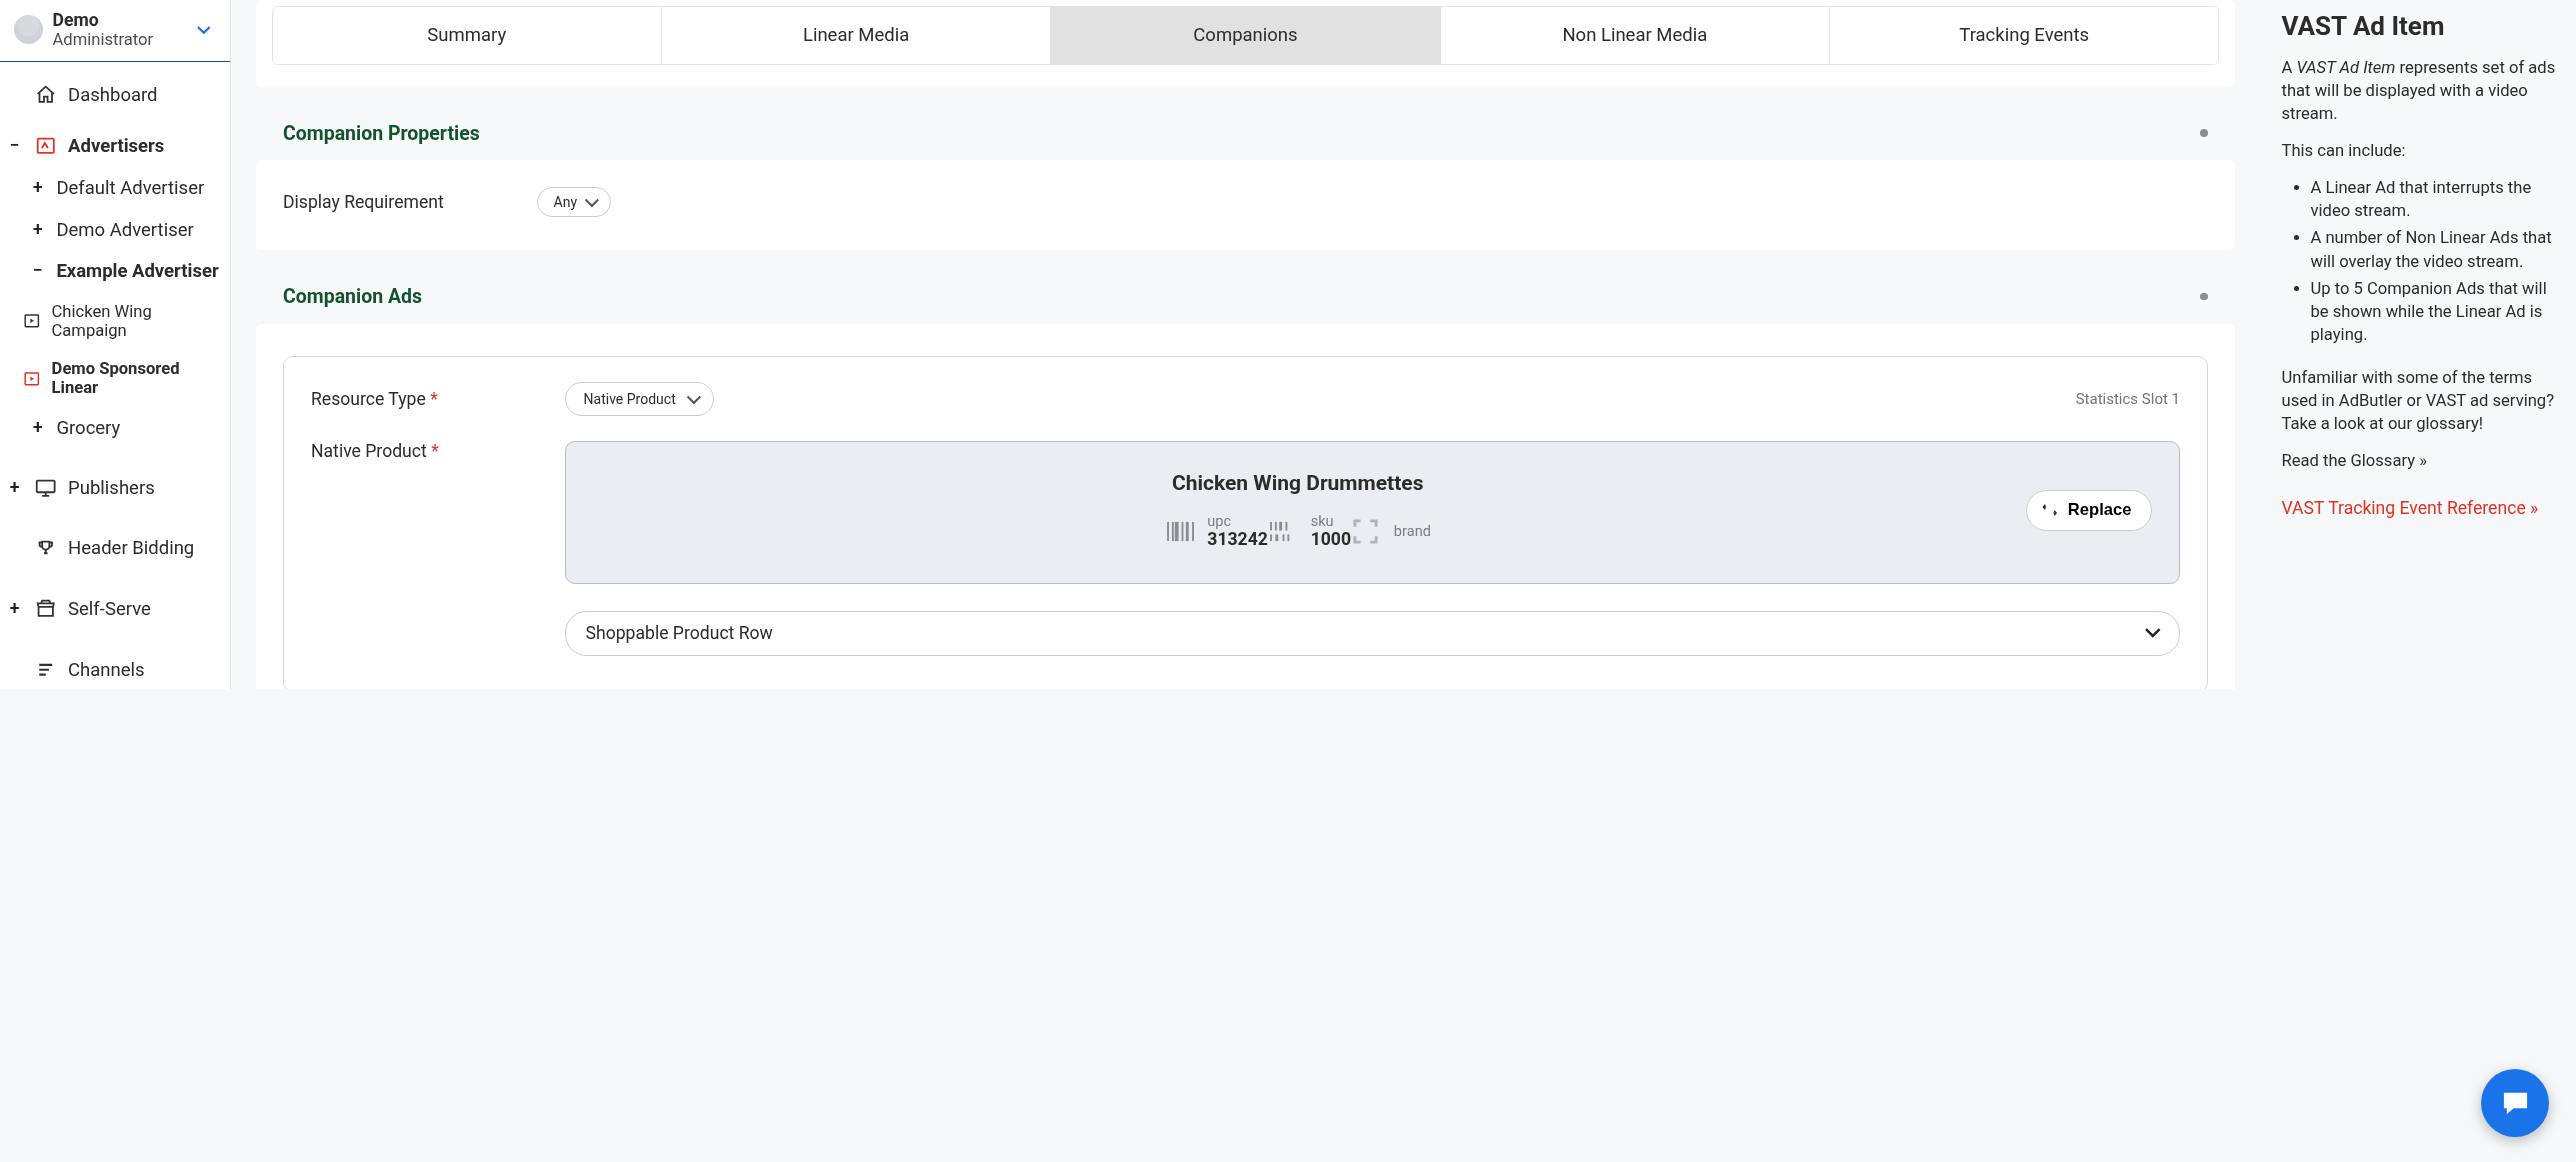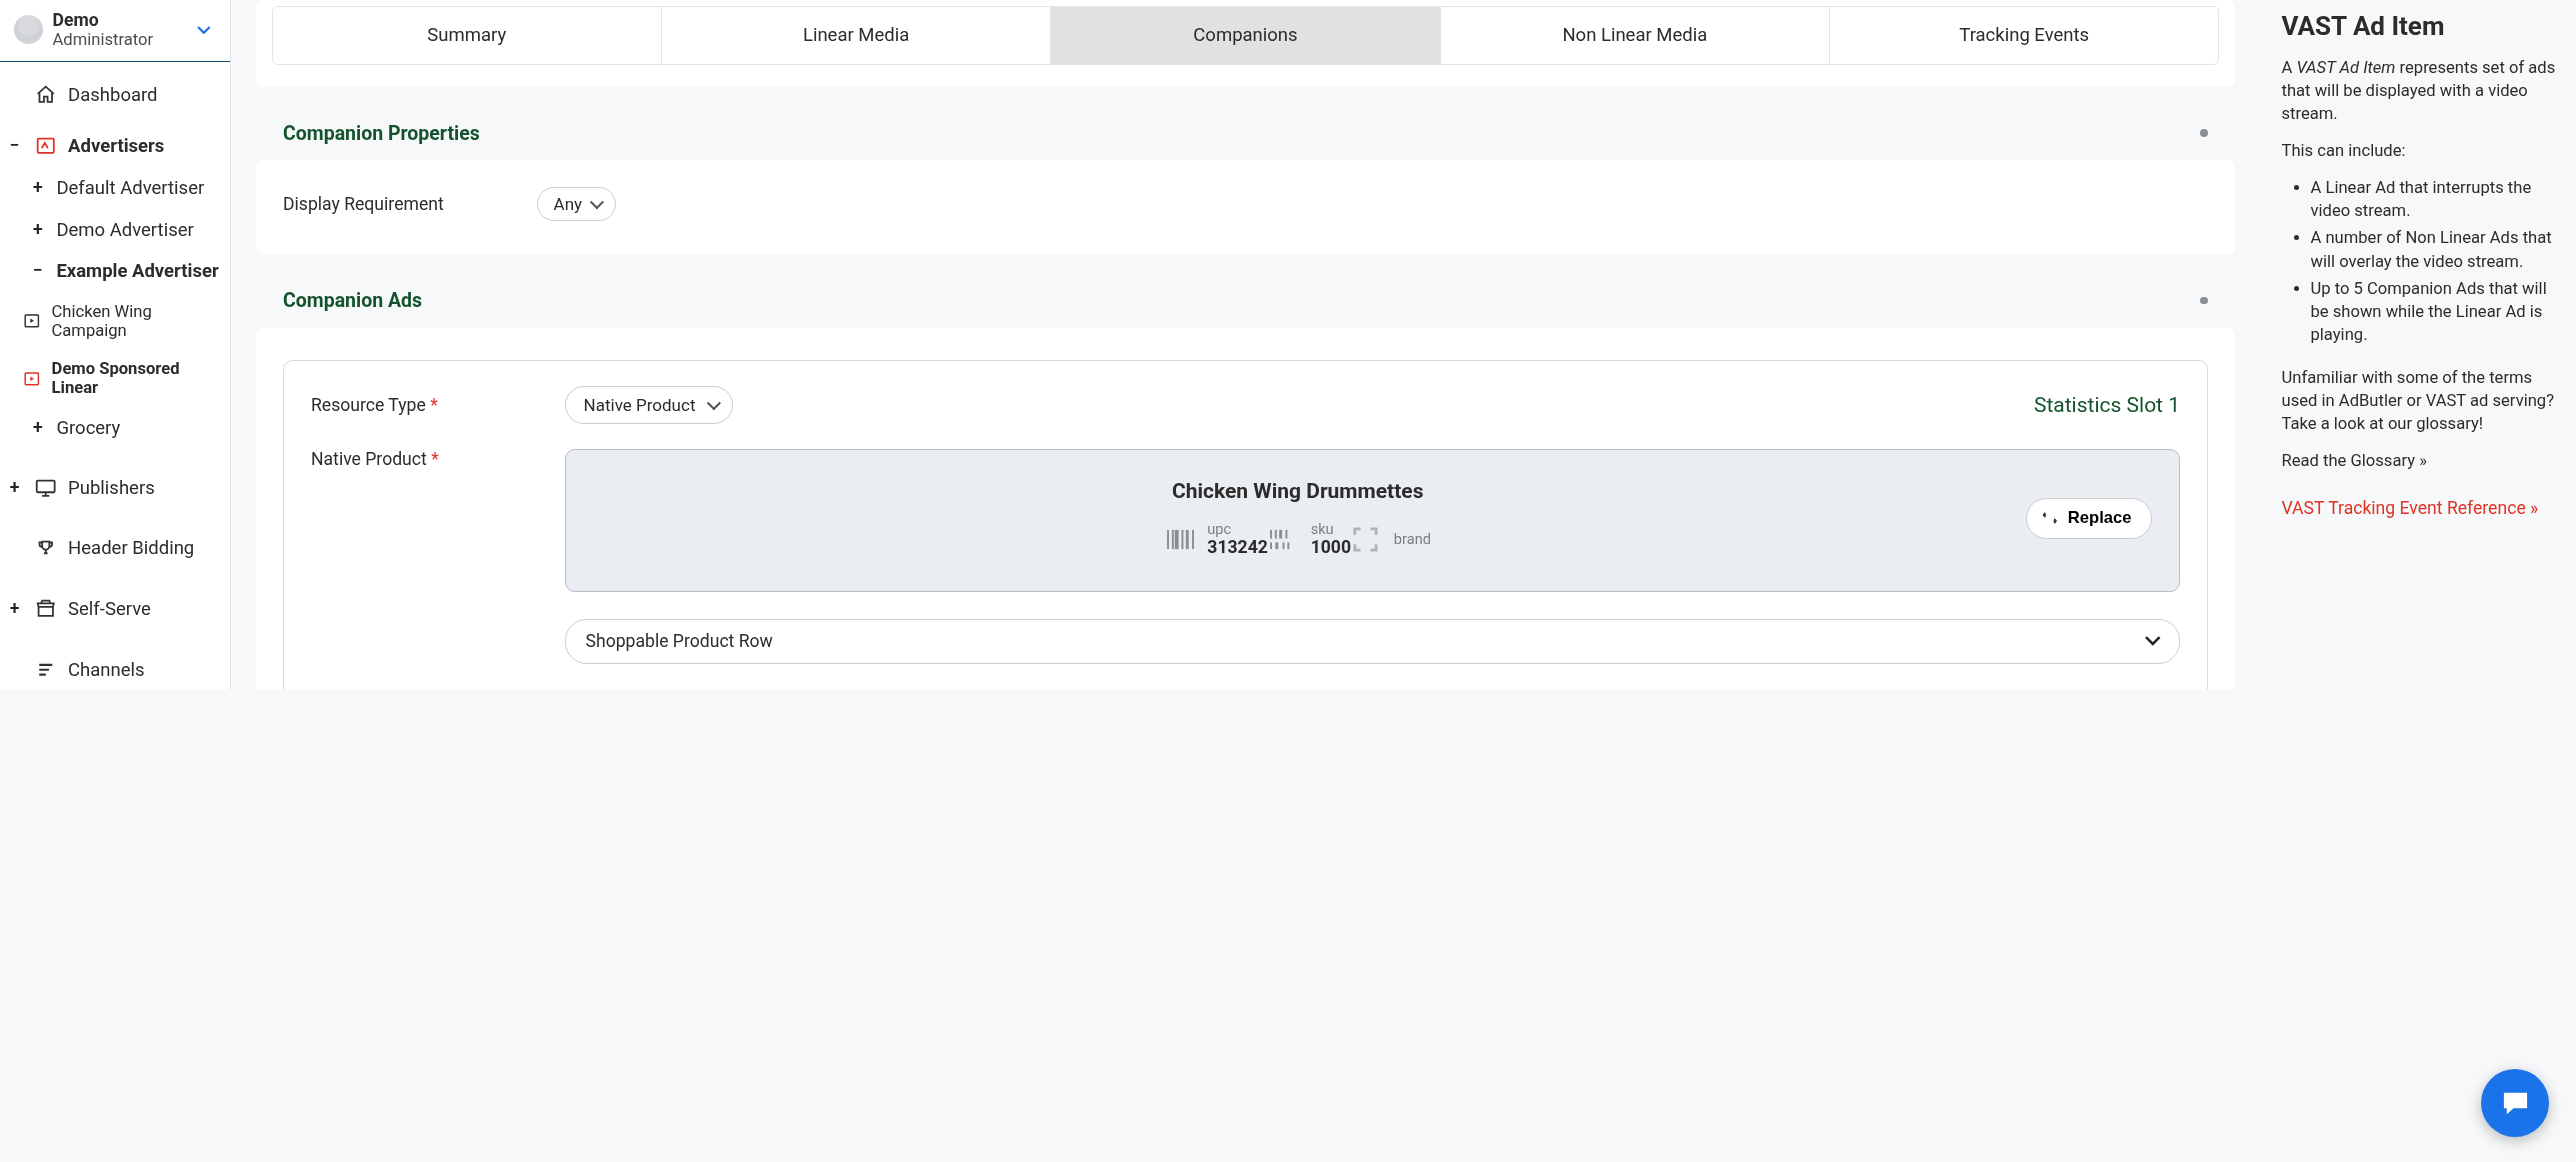--- a/index.html
+++ b/index.html
@@ -109,21 +109,21 @@
     .dot { width: 7.8px; height: 7.8px; border-radius: 50%; background: #8a8d92; }
     .panel { background:#fff; border-radius: 5.9px; padding: 27px 27px 7.8px 27px; }
     .field-row { display: flex; align-items: center; margin-bottom: 25px; }
     .field-row.start { align-items: flex-start; }
     .field-label { width: 254px; font-size: 17.6px; color: #2c2c2c; flex-shrink:0; }
     .req { color: #e03225; }
     .select {
       border: 1px solid #c9ccd1;
       border-radius: 21.5px;
       padding: 7.8px 37px 7.8px 17.6px;
-      font-size: 17px;
+      font-size: 14px;
       background: #fff;
       position: relative;
       display: inline-flex;
       align-items: flex-end;
       cursor: pointer;
     }
     .select::after {
       content: "";
       position: absolute; right: 13.7px; top: 50%;
       width: 7.8px; height: 7.8px;
@@ -132,21 +132,21 @@
       transform: translateY(-70%) rotate(45deg);
     }
     .select.small { padding: 5.9px 33px 5.9px 15.6px; }
     .companion-panel {
       border: 1px solid #d6d8dc;
       border-radius: 9.8px;
       padding: 25px 27px 9.8px 27px;
       background:#fff;
       margin-top: 5.9px;
     }
-    .slot-label { margin-left: auto; font-size: 21px; color:#14532d; }
+    .slot-label { margin-left: auto; font-size: 15px; color:#737373; }
     .product-card {
       border: 1px solid #b7bcc4;
       background: #eaedf2;
       border-radius: 9.8px;
       padding: 29px 27px 33px 27px;
       display: flex;
       flex-direction: column;
       align-items: center;
       position: relative;
       width: 100%;

